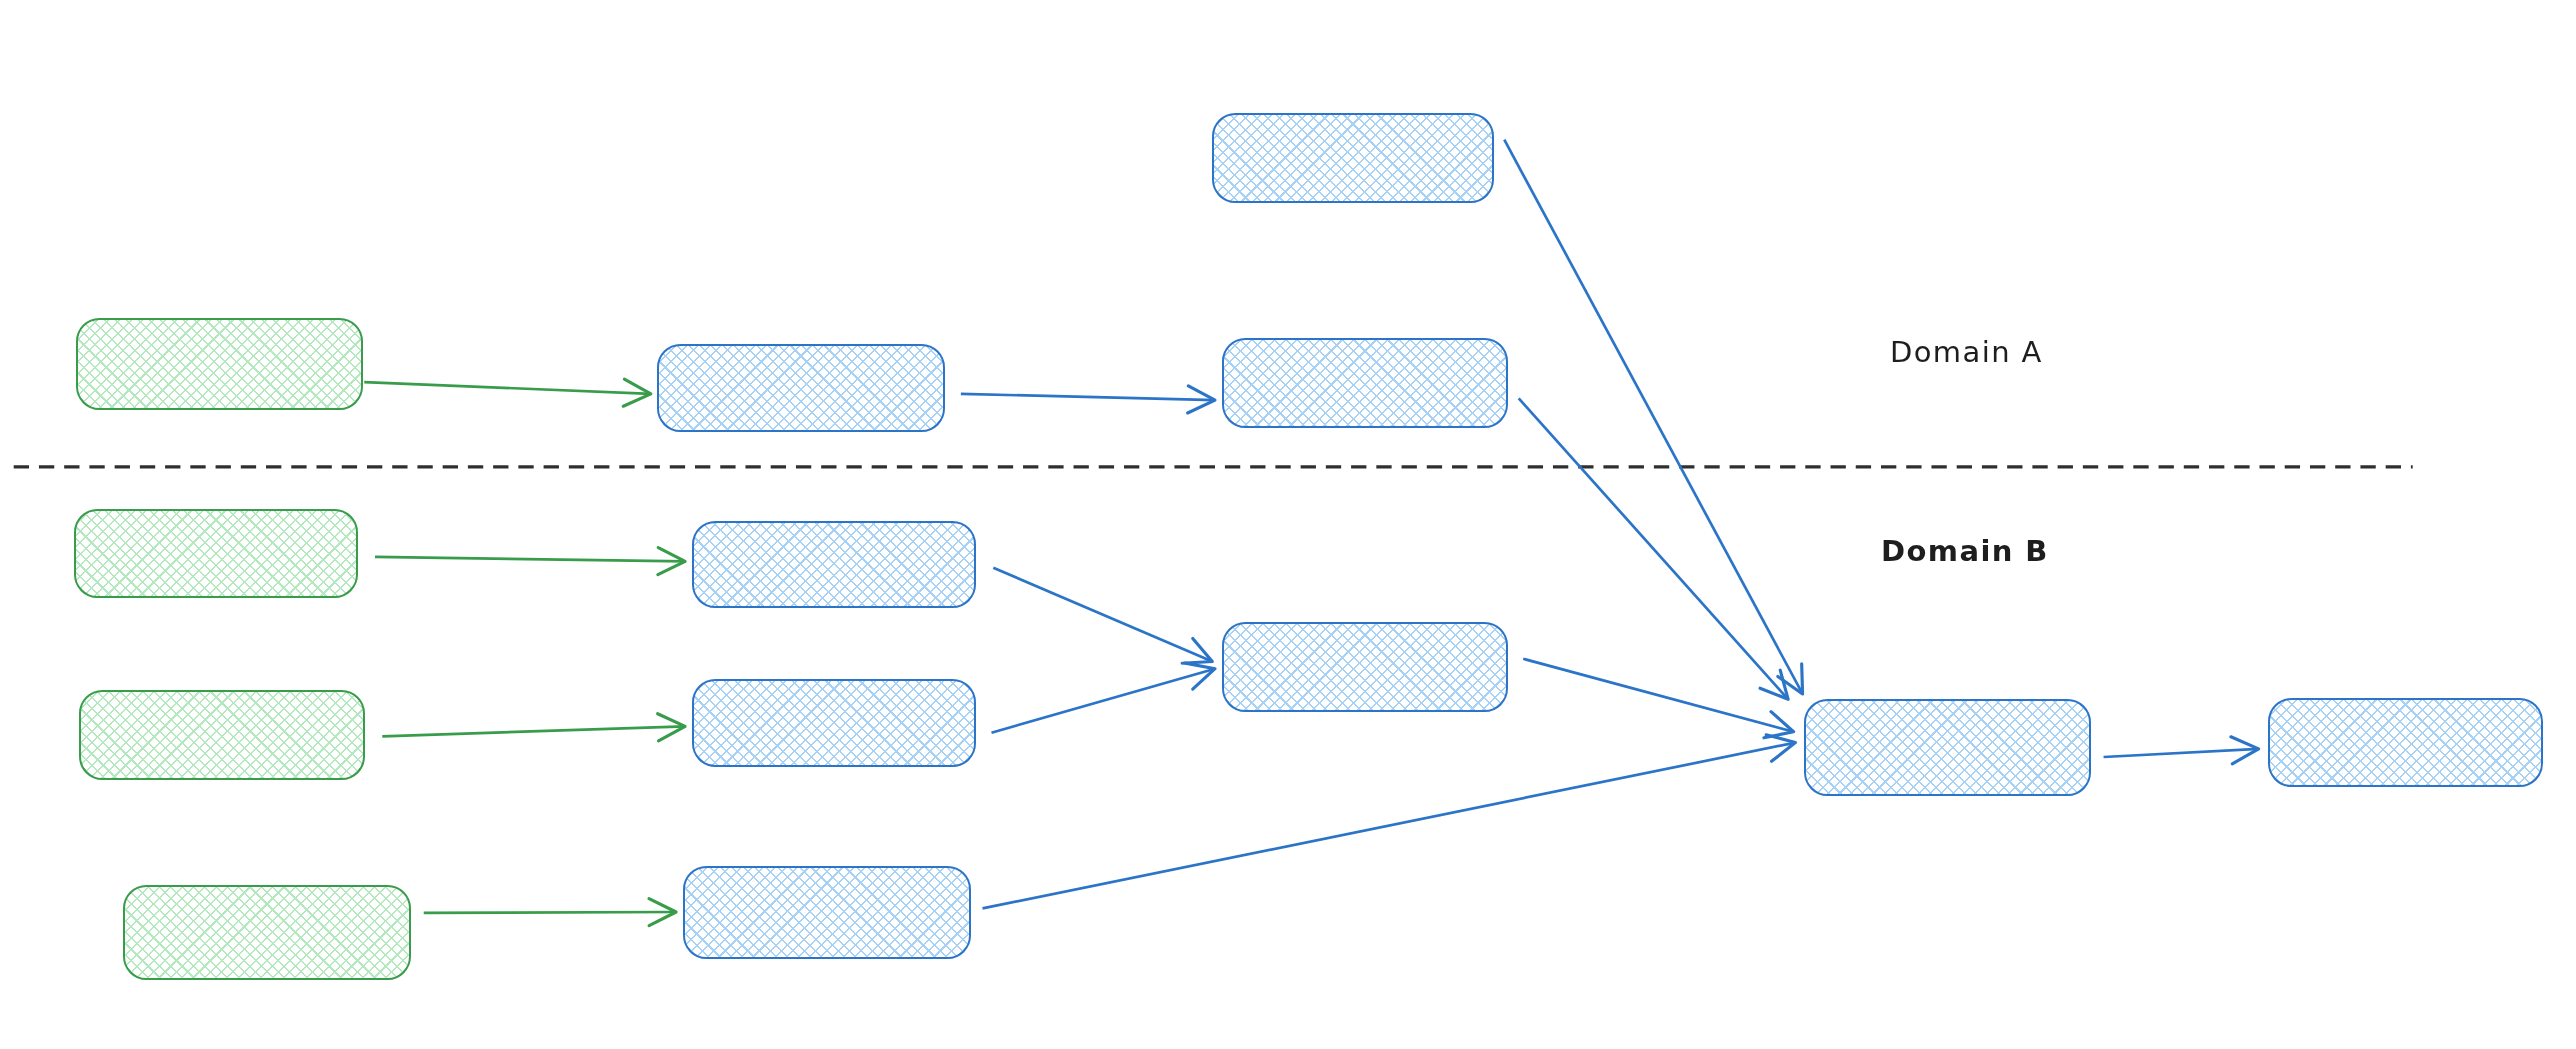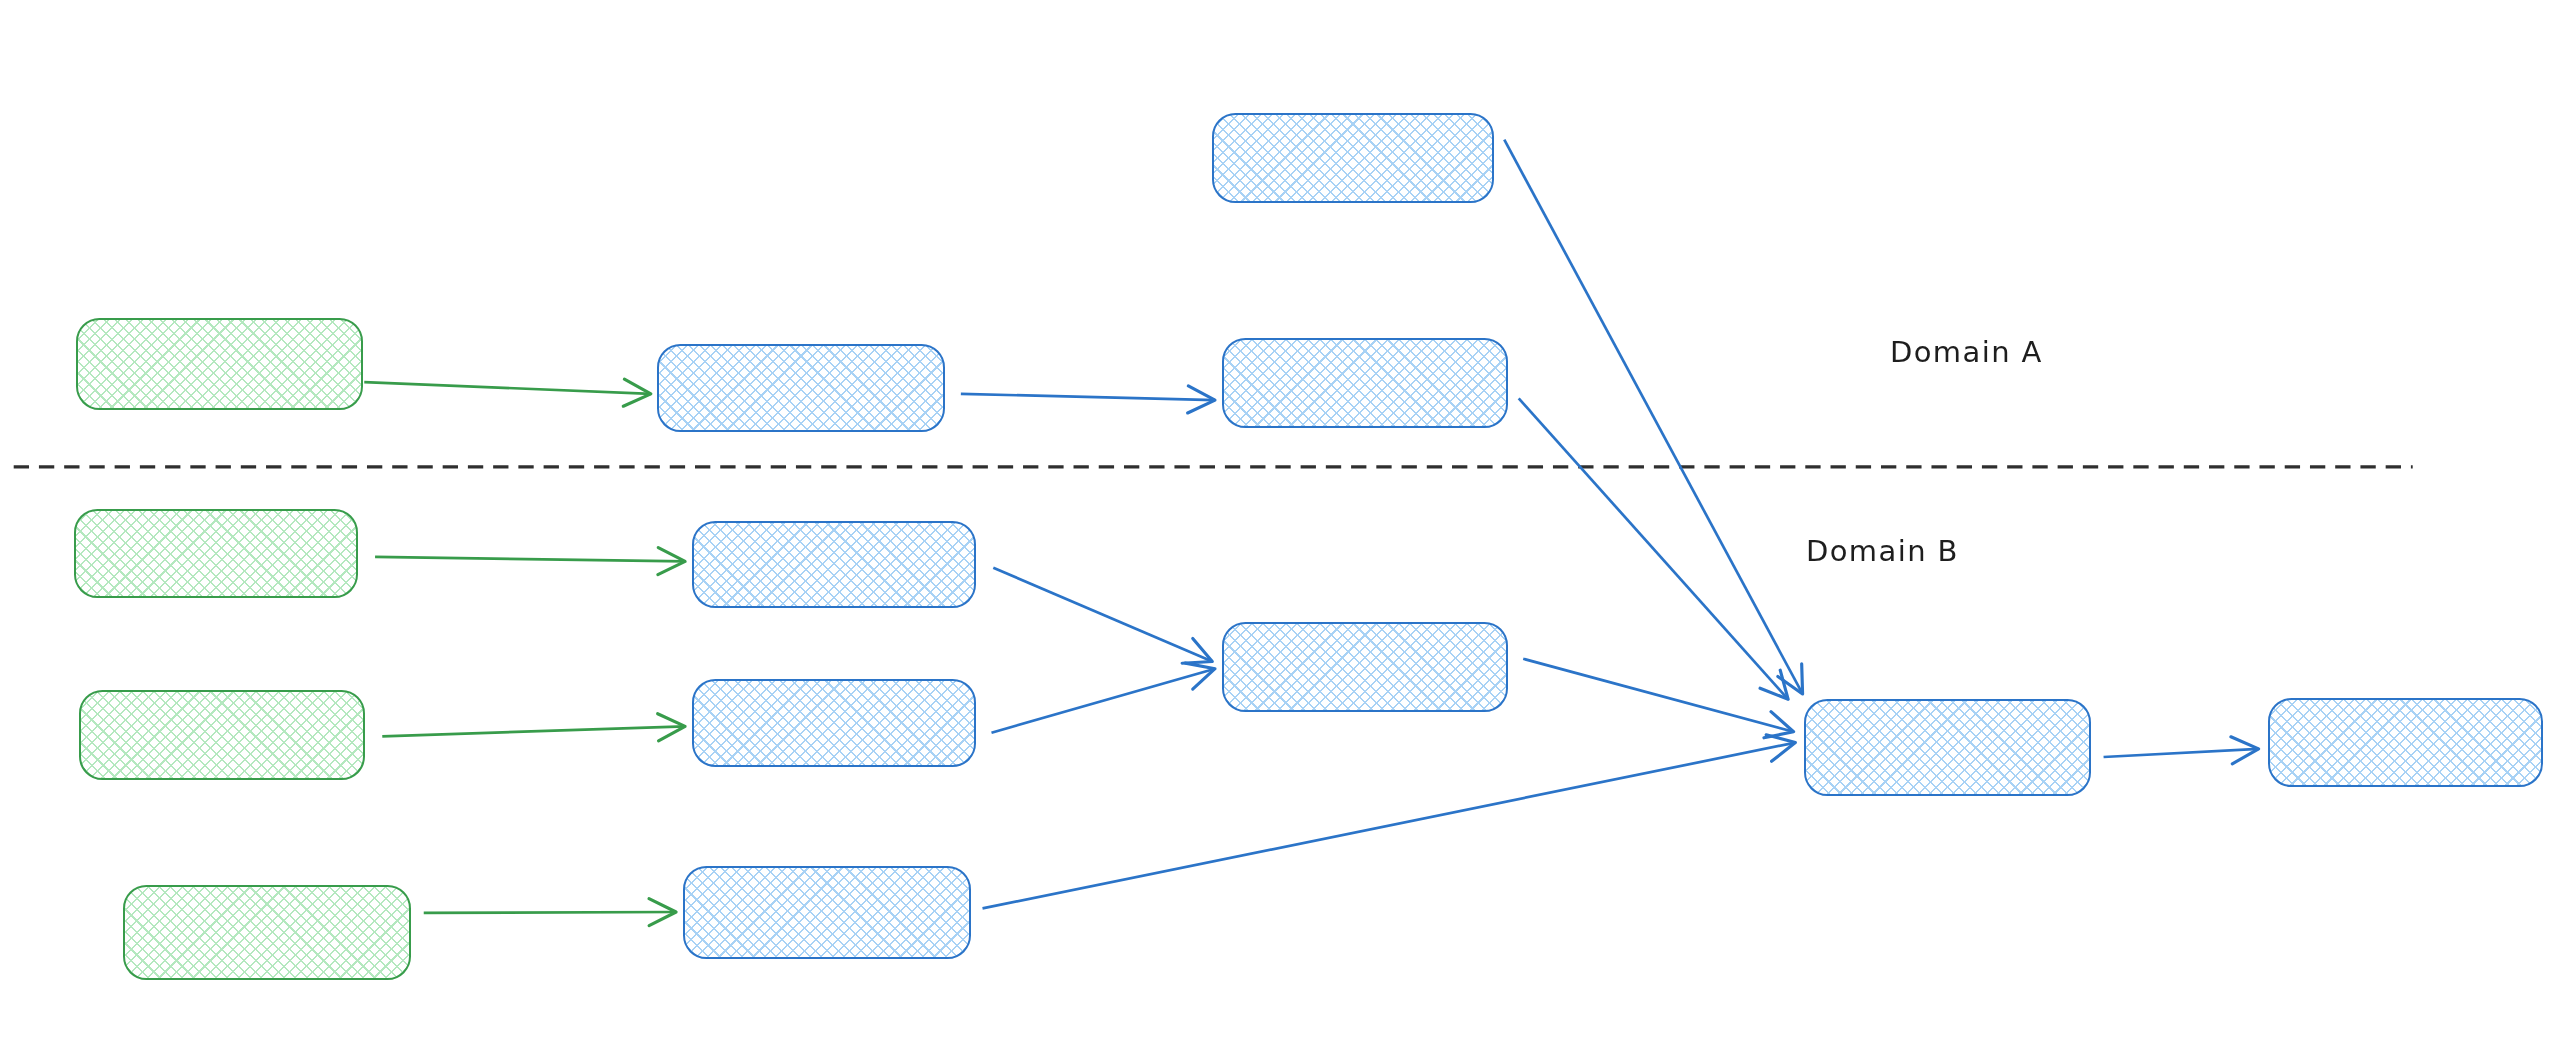--- a/index.html
+++ b/index.html
@@ -104,16 +104,16 @@
   <div class="node green" style="left:79px;  top:690px;  width:286px; height:90px;"></div>
   <div class="node blue" style="left:692px; top:679px;  width:284px; height:88px;"></div>
   <div class="node blue" style="left:1222px; top:622px; width:286px; height:90px;"></div>
   <div class="node green" style="left:123px; top:885px;  width:288px; height:95px;"></div>
   <div class="node blue" style="left:683px; top:866px;  width:288px; height:93px;"></div>
 
   <div class="node blue" style="left:1804px; top:699px; width:287px; height:97px;"></div>
   <div class="node blue" style="left:2268px; top:698px; width:275px; height:89px;"></div>
 
   <div class="domain-label" style="left:1890px; top:335px;">Domain A</div>
-  <div class="domain-label" style="left:1806px; top:534px;">Domain B</div>
+  <div class="domain-label" style="left:1881px; top:534px;font-weight:bold;">Domain B</div>
 
 </div>
 
 
 </body></html>

